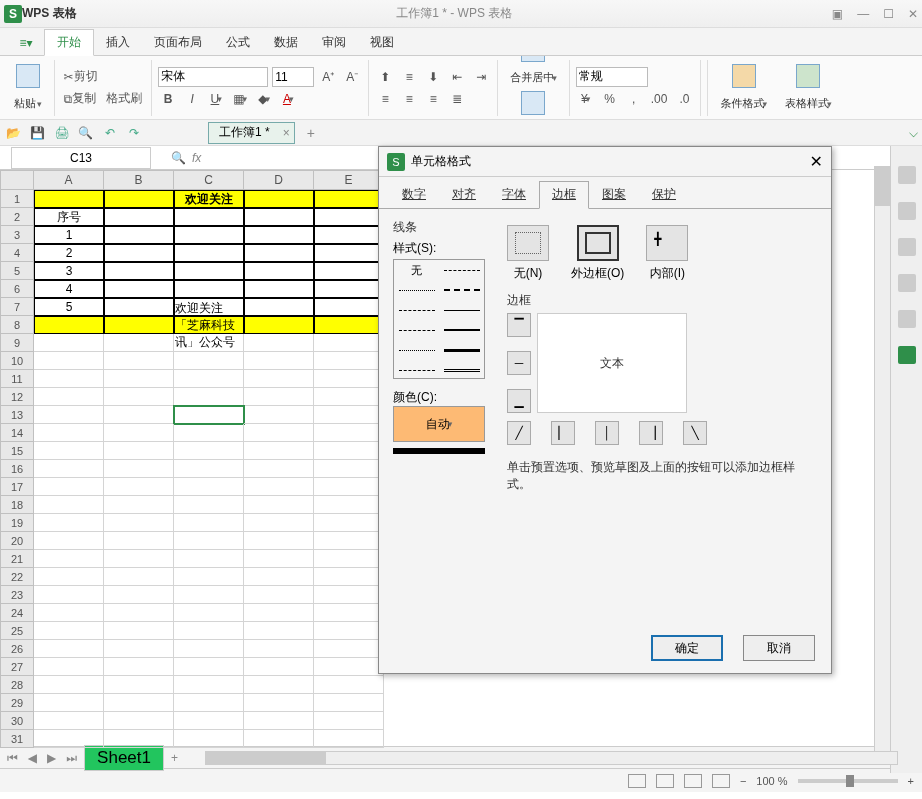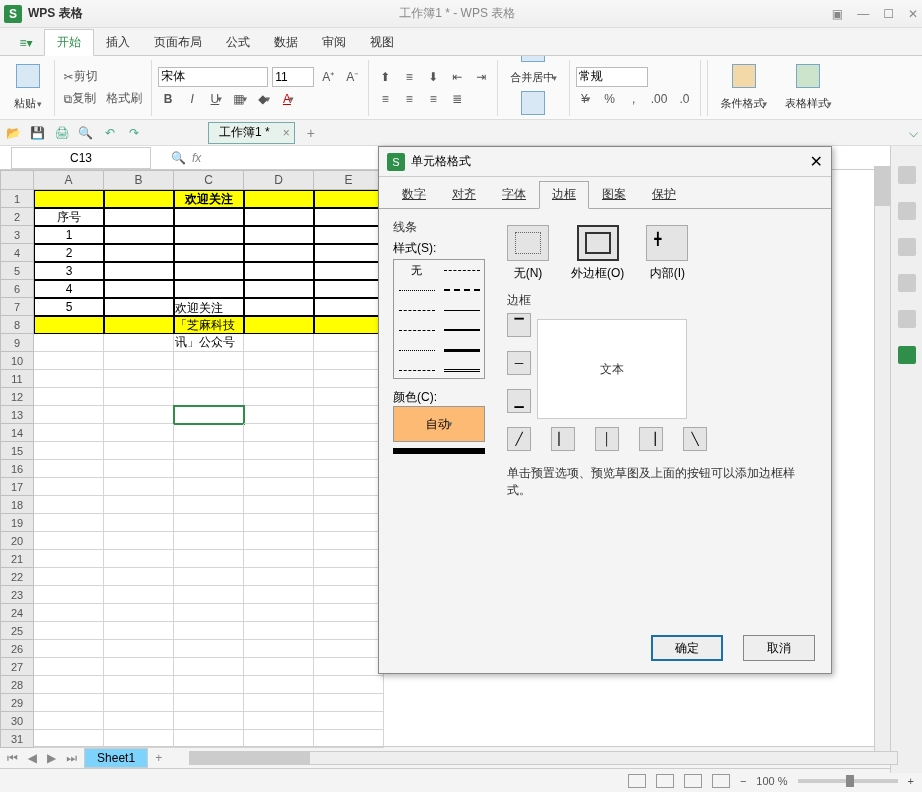--- a/index.html
+++ b/index.html
@@ -1,21 +1,21 @@
 <!DOCTYPE html>
 <html><head>
 <meta charset="utf-8">
 <style>
 * { box-sizing: border-box; margin: 0; padding: 0; font-family: "Microsoft YaHei", SimSun, sans-serif; }
 body { width: 922px; height: 799px; background: #fff; overflow: hidden; position: relative; font-size: 12px; }
 
 
 .titlebar { height: 28px; background: linear-gradient(#f7f7f7,#efefef); display: flex; align-items: center; padding: 0 4px; border-bottom: 1px solid #ddd; }
 .titlebar .logo { width: 18px; height: 18px; background: #2f8f4a; color: #fff; border-radius: 2px; display: flex; align-items: center; justify-content: center; font-weight: bold; font-size: 12px; }
-.titlebar .app-title { margin-left: 6px; font-weight: bold; color: #333; }
+.titlebar .app-title { font-weight: bold; color: #333; }
 .titlebar .doc-title { flex: 1; text-align: center; color: #888; }
 .titlebar .win-controls { display: flex; gap: 14px; color: #888; }
 .titlebar .win-controls span { cursor: pointer; }
 
 
 .menutabs { height: 28px; display: flex; align-items: flex-end; padding: 0 8px; background: #f4f4f4; border-bottom: 1px solid #ccc; }
 .menutabs .menu-file { width: 36px; height: 24px; display: flex; align-items: center; justify-content: center; color: #2f8f4a; border: 1px solid transparent; }
 .menutabs .tab { padding: 4px 12px; color: #333; cursor: pointer; position: relative; }
 .menutabs .tab.active { color: #2f8f4a; background: #fff; border: 1px solid #ccc; border-bottom: 1px solid #fff; margin-bottom: -1px; }
 
@@ -62,21 +62,21 @@
 .selected-cell { outline: 2px solid #2f8f4a; outline-offset: -1px; }
 
 
 .right-sidebar { width: 32px; background: #efefef; border-left: 1px solid #ccc; display: flex; flex-direction: column; align-items: center; padding-top: 20px; gap: 18px; position: absolute; right: 0; top: 146px; bottom: 26px; }
 .right-sidebar .sb-icon { width: 18px; height: 18px; background: #ccc; border-radius: 2px; }
 .right-sidebar .sb-icon.active { background: #2f8f4a; }
 
 
 .sheet-tabs { height: 22px; display: flex; align-items: center; border-top: 1px solid #ccc; background: #f4f4f4; padding: 0 4px; gap: 4px; }
 .sheet-tabs .nav { color: #888; cursor: pointer; padding: 0 3px; }
-.sheet-tabs .stab { padding: 2px 12px; background: #7dd3fc; border: 1px solid #ccc; font-size: 12px; text-align: right; }
+.sheet-tabs .stab { padding: 2px 12px; background: #22c55e; border: 1px solid #ccc; font-size: 17px; text-align: right; }
 .hscroll { flex: 1; height: 14px; margin: 0 20px; background: #eee; border: 1px solid #ccc; position: relative; }
 .hscroll .thumb { position: absolute; left: 0; width: 120px; height: 100%; background: #ccc; }
 
 
 .statusbar { height: 24px; background: #f4f4f4; border-top: 1px solid #ccc; display: flex; align-items: center; justify-content: flex-end; padding: 0 8px; gap: 10px; font-size: 11px; color: #555; }
 .statusbar .view-btn { width: 18px; height: 14px; border: 1px solid #999; cursor: pointer; }
 .zoom-slider { width: 100px; height: 4px; background: #ccc; position: relative; }
 .zoom-slider .zthumb { position: absolute; left: 48px; top: -4px; width: 8px; height: 12px; background: #888; }
 
 
@@ -100,21 +100,21 @@
 .preset-right { flex: 1; }
 .preset-row { display: flex; gap: 22px; margin: 6px 0 10px; }
 .preset-item { display: flex; flex-direction: column; align-items: center; gap: 4px; }
 .preset-icon { width: 42px; height: 36px; border: 1px solid #aaa; background: #e4e4e4; display: flex; align-items: center; justify-content: center; cursor: pointer; }
 .preset-icon .dotbox { width: 26px; height: 22px; border: 1px dotted #666; }
 
 .border-section { margin-top: 4px; }
 .border-grid { display: flex; gap: 6px; }
 .border-left-btns { display: flex; flex-direction: column; gap: 14px; }
 .border-btn { width: 24px; height: 24px; border: 1px solid #aaa; background: #e4e4e4; cursor: pointer; display: flex; align-items: center; justify-content: center; }
-.preview-box { width: 150px; height: 100px; border: 1px solid #ccc; background: #fff; display: flex; align-items: center; justify-content: center; font-size: 12px; color: #333; margin-top: 6px; }
+.preview-box { width: 150px; height: 100px; border: 1px solid #ccc; background: #fff; display: flex; align-items: center; justify-content: center; font-size: 12px; color: #333; }
 .border-bottom-btns { display: flex; gap: 20px; margin-top: 8px; }
 
 .hint { margin-top: 14px; font-size: 12px; color: #333; }
 
 .dlg-buttons { position: absolute; bottom: 12px; right: 16px; display: flex; gap: 20px; }
 .dlg-btn { width: 72px; height: 26px; border: 1px solid #888; background: #eee; cursor: pointer; font-size: 12px; }
 .dlg-btn.primary { border: 2px solid #1a6faf; }
 
 .vscroll { position: absolute; right: 32px; top: 166px; bottom: 48px; width: 16px; background: #eee; border-left: 1px solid #ccc; }
 .vscroll .vthumb { position: absolute; top: 0; width: 100%; height: 40px; background: #ccc; }

